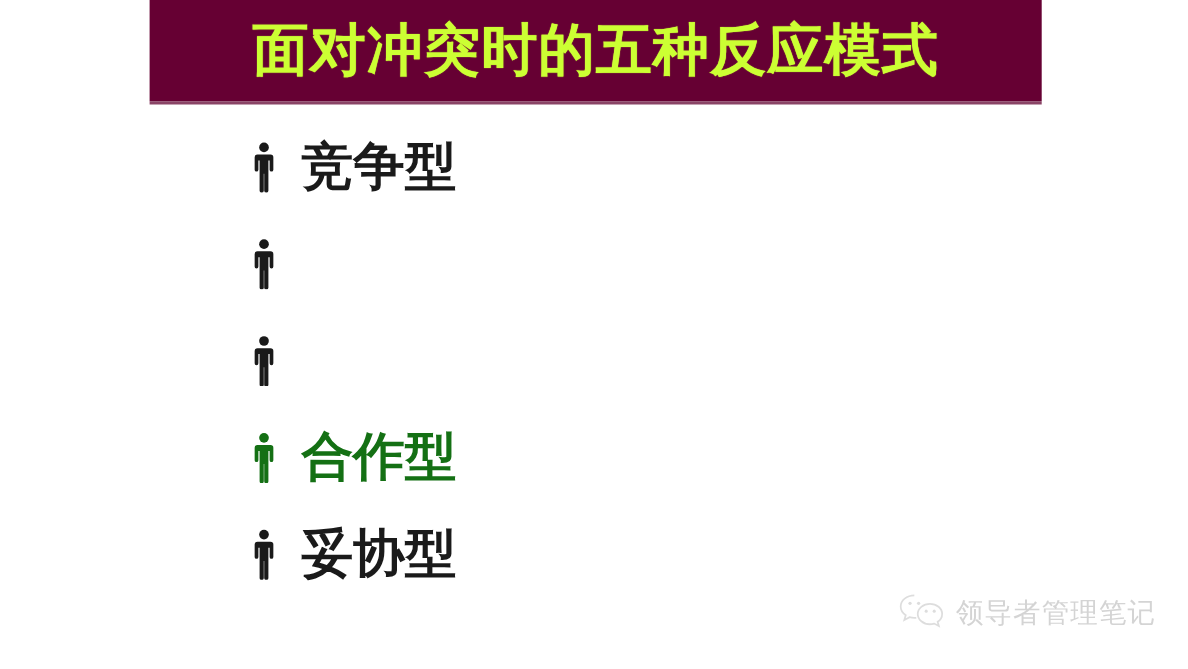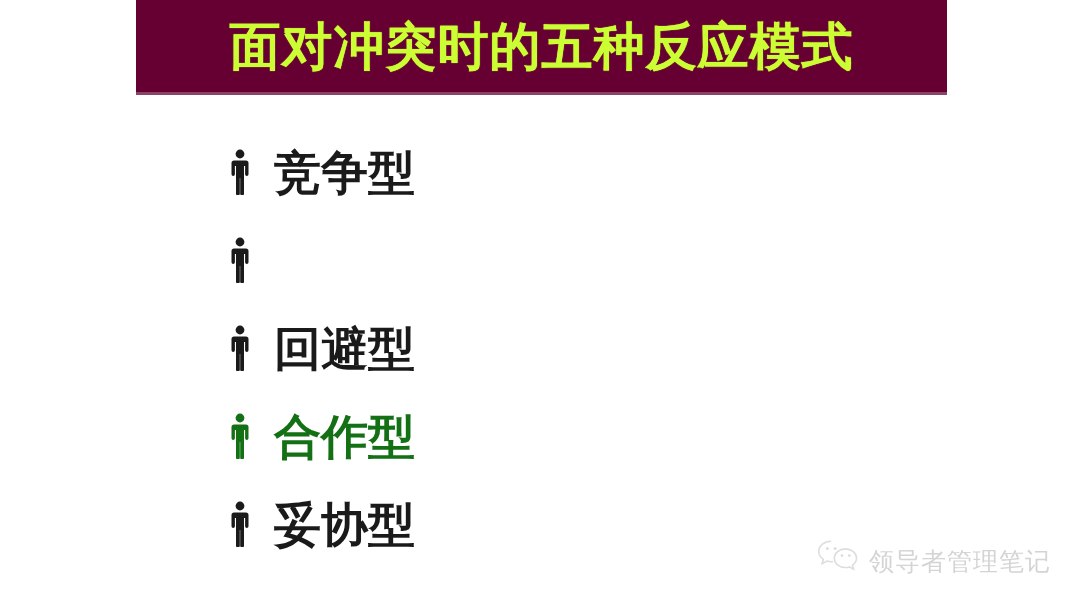--- a/index.html
+++ b/index.html
@@ -56,21 +56,21 @@
 
   
   #bullet-list {
     position: absolute;
     left: 228px;
     top: 128px;
     width: 620px;
   }
   .bullet-row {
     display: flex;
-    align-items: center;
+    align-items: flex-start;
     height: 88px;
   }
   .bullet-icon {
     width: 24px;
     min-width: 24px;
     height: 48px;
     margin-right: 22px;
     display: flex;
     align-items: center;
     justify-content: center;
@@ -87,21 +87,21 @@
   }
   .row-dark .bullet-label { color: #1a1a1a; }
   .row-green .bullet-label { color: #147014; }
 
   
   #watermark {
     position: absolute;
     left: 816px;
     top: 538px;
     display: flex;
-    align-items: flex-end;
+    align-items: center;
     opacity: 0.95;
   }
   #watermark-icon {
     width: 44px;
     height: 36px;
     margin-right: 9px;
     display: flex;
     align-items: center;
     justify-content: center;
   }
@@ -144,21 +144,20 @@
       </span>
     </div>
 
     <div class="bullet-row row-dark">
       <span class="bullet-icon">
         <svg width="20" height="46" viewBox="0 0 20 46" aria-hidden="true">
           <circle cx="10" cy="5" r="4.4" fill="#1a1a1a"></circle>
           <path d="M4.1 11.5 h11.8 a2.6 2.6 0 0 1 2.6 2.6 v11.2 a1.7 1.7 0 0 1 -3.4 0 v-8.4 h-1.1 v27.6 a1.9 1.9 0 0 1 -3.8 0 v-15.6 h-0.4 v15.6 a1.9 1.9 0 0 1 -3.8 0 v-27.6 h-1.1 v8.4 a1.7 1.7 0 0 1 -3.4 0 v-11.2 a2.6 2.6 0 0 1 2.6 -2.6 z" fill="#1a1a1a"></path>
         </svg>
       </span>
-      <span class="bullet-label">回避型</span>
     </div>
 
     <div class="bullet-row row-green">
       <span class="bullet-icon">
         <svg width="20" height="46" viewBox="0 0 20 46" aria-hidden="true">
           <circle cx="10" cy="5" r="4.4" fill="#147014"></circle>
           <path d="M4.1 11.5 h11.8 a2.6 2.6 0 0 1 2.6 2.6 v11.2 a1.7 1.7 0 0 1 -3.4 0 v-8.4 h-1.1 v27.6 a1.9 1.9 0 0 1 -3.8 0 v-15.6 h-0.4 v15.6 a1.9 1.9 0 0 1 -3.8 0 v-27.6 h-1.1 v8.4 a1.7 1.7 0 0 1 -3.4 0 v-11.2 a2.6 2.6 0 0 1 2.6 -2.6 z" fill="#147014"></path>
         </svg>
       </span>
       <span class="bullet-label">合作型</span>

